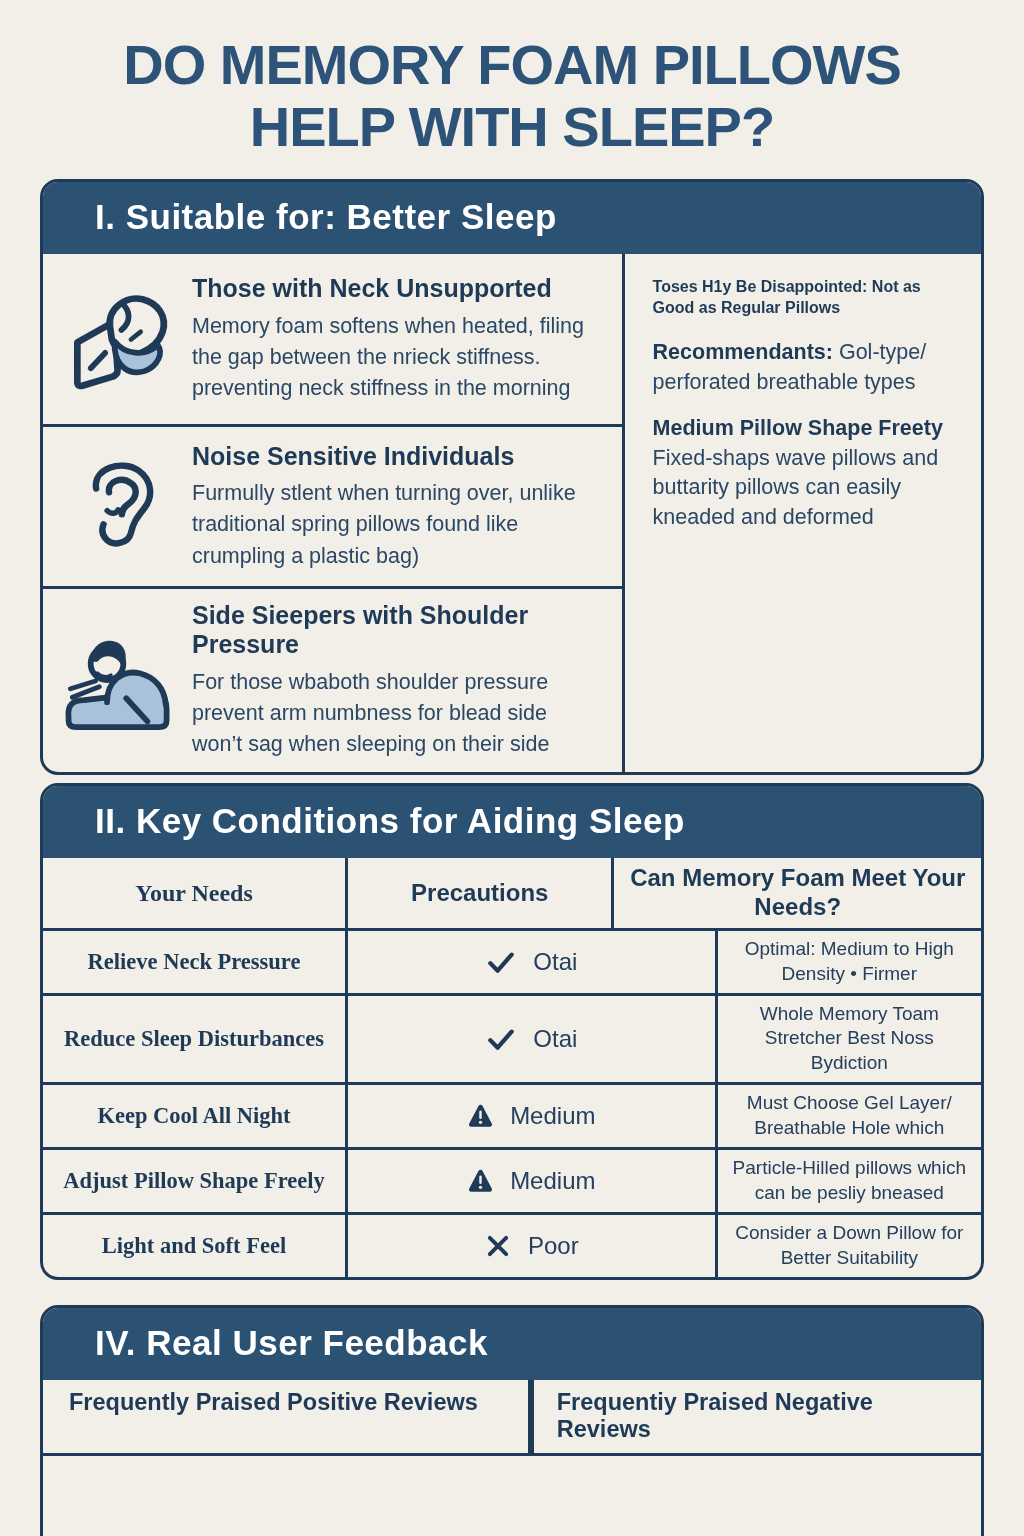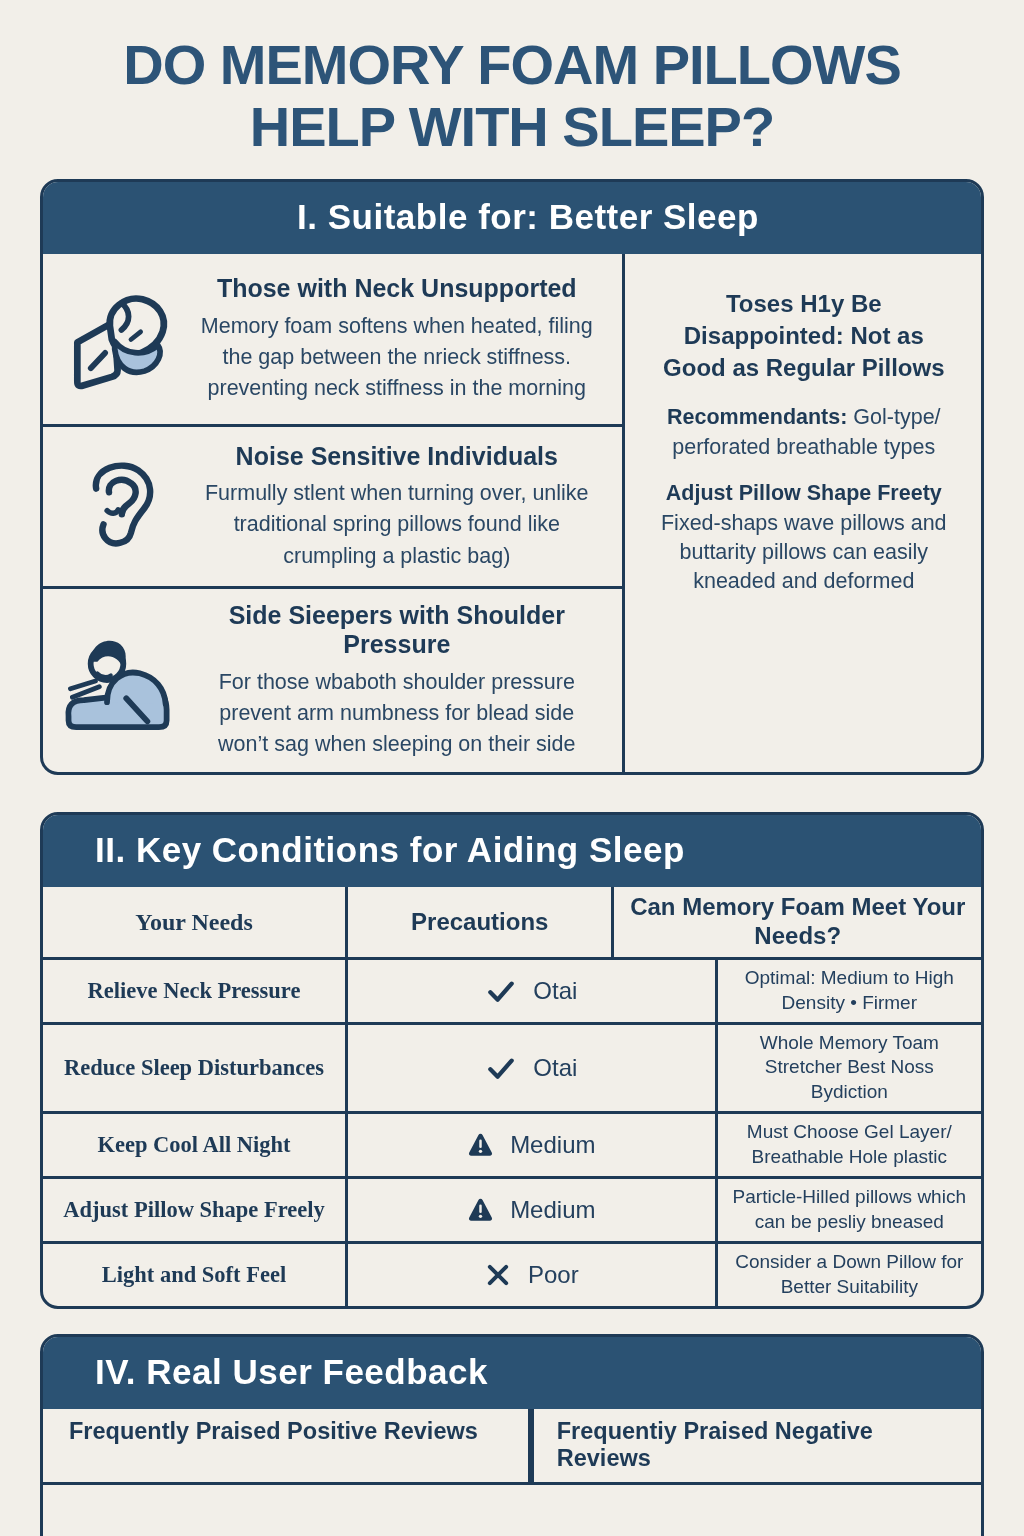--- a/index.html
+++ b/index.html
@@ -32,41 +32,41 @@
   .box-header {
     background:#2b5273;
     color:#ffffff;
     font-weight:bold;
     font-size:35px;
     letter-spacing:.5px;
     padding:15px 20px 17px 52px;
   }
 
   
-  #section1 { margin-top:22px;text-align:center; }
+  #section1 { margin-top:22px; }
   .s1-content { display:flex; }
   .s1-left { flex:1 1 62%; border-right:3px solid #1e3a56; }
   .s1-item { display:flex; align-items:center; padding:8px 4px; }
   .s1-item + .s1-item { border-top:3px solid #1e3a56; }
   .s1-item:nth-child(1){ min-height:170px; }
   .s1-item:nth-child(2){ min-height:162px; }
   .s1-item:nth-child(3){ min-height:186px; }
   .s1-icon { flex:0 0 145px; display:flex; justify-content:center; align-items:center; }
   .s1-text { flex:1; padding-right:16px; }
   .s1-title { margin:0 0 8px; font-size:25px; font-weight:bold; color:#1e3a56; line-height:1.15; }
   .s1-body { margin:0; font-size:21.5px; line-height:1.45; color:#2a4764; }
 
   .s1-right { flex:1 1 38%; padding:22px 26px 16px 28px; }
-  .s1r-heading { margin:12px 0 20px; font-size:24px; font-weight:bold; line-height:1.32; color:#1e3a56; }
+  .s1r-heading { margin:0 0 20px; font-size:16px; font-weight:bold; line-height:1.32; color:#1e3a56; }
   .s1r-para { margin:0 0 17px; font-size:21.5px; line-height:1.37; color:#2a4764; }
   .s1r-para b { color:#1e3a56; }
   .s1r-para .lead-break { display:block; }
 
   
-  #section2 { margin-top:37px; }
+  #section2 { margin-top:8px; }
   .tbl-row { display:flex; }
   .tbl-row + .tbl-row { border-top:3px solid #1e3a56; }
   .cell {
     display:flex; align-items:center; justify-content:center;
     text-align:center; padding:6px 10px;
   }
   .col-need { flex:0 0 32.2%;font-family:Liberation Serif, serif; }
   .col-status { flex:0 0 39.4%; border-left:3px solid #1e3a56; }
   .col-prec { flex:1 1 auto; border-left:3px solid #1e3a56; }
   .tbl-header .cell { font-weight:bold; font-size:24px; color:#1e3a56; min-height:68px; line-height:1.2; }
@@ -151,21 +151,21 @@
             <p class="s1-title">Side Sieepers with Shoulder Pressure</p>
             <p class="s1-body">For those wbaboth shoulder pressure prevent arm numbness for blead side won’t sag when sleeping on their side</p>
           </div>
         </div>
 
       </div>
 
       <div class="s1-right">
         <p class="s1r-heading">Toses H1y Be Disappointed: Not as Good as Regular Pillows</p>
         <p class="s1r-para"><b>Recommendants:</b><span> Gol-type/ perforated breathable types</span></p>
-        <p class="s1r-para"><b class="lead-break">Adjust Pillow Shape Freety</b><span>Fixed-shaps wave pillows and buttarity pillows can easily kneaded and deformed</span></p>
+        <p class="s1r-para"><b class="lead-break">Medium Pillow Shape Freety</b><span>Fixed-shaps wave pillows and buttarity pillows can easily kneaded and deformed</span></p>
       </div>
     </div>
   </div>
 
   <div class="box" id="section2">
     <div class="box-header">II. Key Conditions for Aiding Sleep</div>
 
     <div class="tbl-row tbl-header">
       <div class="cell col-need">Your Needs</div>
       <div class="cell col-prec">Precautions</div>
@@ -214,21 +214,21 @@
               <svg width="27" height="27" viewBox="0 0 24 24">
                 <path d="M12 2.5 C12.8 2.5 13.4 2.9 13.8 3.6 L22 19 C22.8 20.5 21.8 22 20.2 22 L3.8 22 C2.2 22 1.2 20.5 2 19 L10.2 3.6 C10.6 2.9 11.2 2.5 12 2.5 Z" fill="#1e3a56"></path>
                 <rect x="10.9" y="7.6" width="2.2" height="7.4" rx="1.1" fill="#f2efe9"></rect>
                 <circle cx="12" cy="18.1" r="1.5" fill="#f2efe9"></circle>
               </svg>
             </span>
             <span>Medium</span>
           </span>
       </div>
       <div class="cell col-prec">
-          <span class="prec-text">Must Choose Gel Layer/ Breathable Hole plastic</span>
+          <span class="prec-text">Must Choose Gel Layer/ Breathable Hole which</span>
         </div>
     </div>
 
     <div class="tbl-row tbl-data">
       <div class="cell col-need">Adjust Pillow Shape Freely</div>
       <div class="cell col-status">
         <span class="status-wrap">
             <span class="status-icon">
               <svg width="27" height="27" viewBox="0 0 24 24">
                 <path d="M12 2.5 C12.8 2.5 13.4 2.9 13.8 3.6 L22 19 C22.8 20.5 21.8 22 20.2 22 L3.8 22 C2.2 22 1.2 20.5 2 19 L10.2 3.6 C10.6 2.9 11.2 2.5 12 2.5 Z" fill="#1e3a56"></path>

